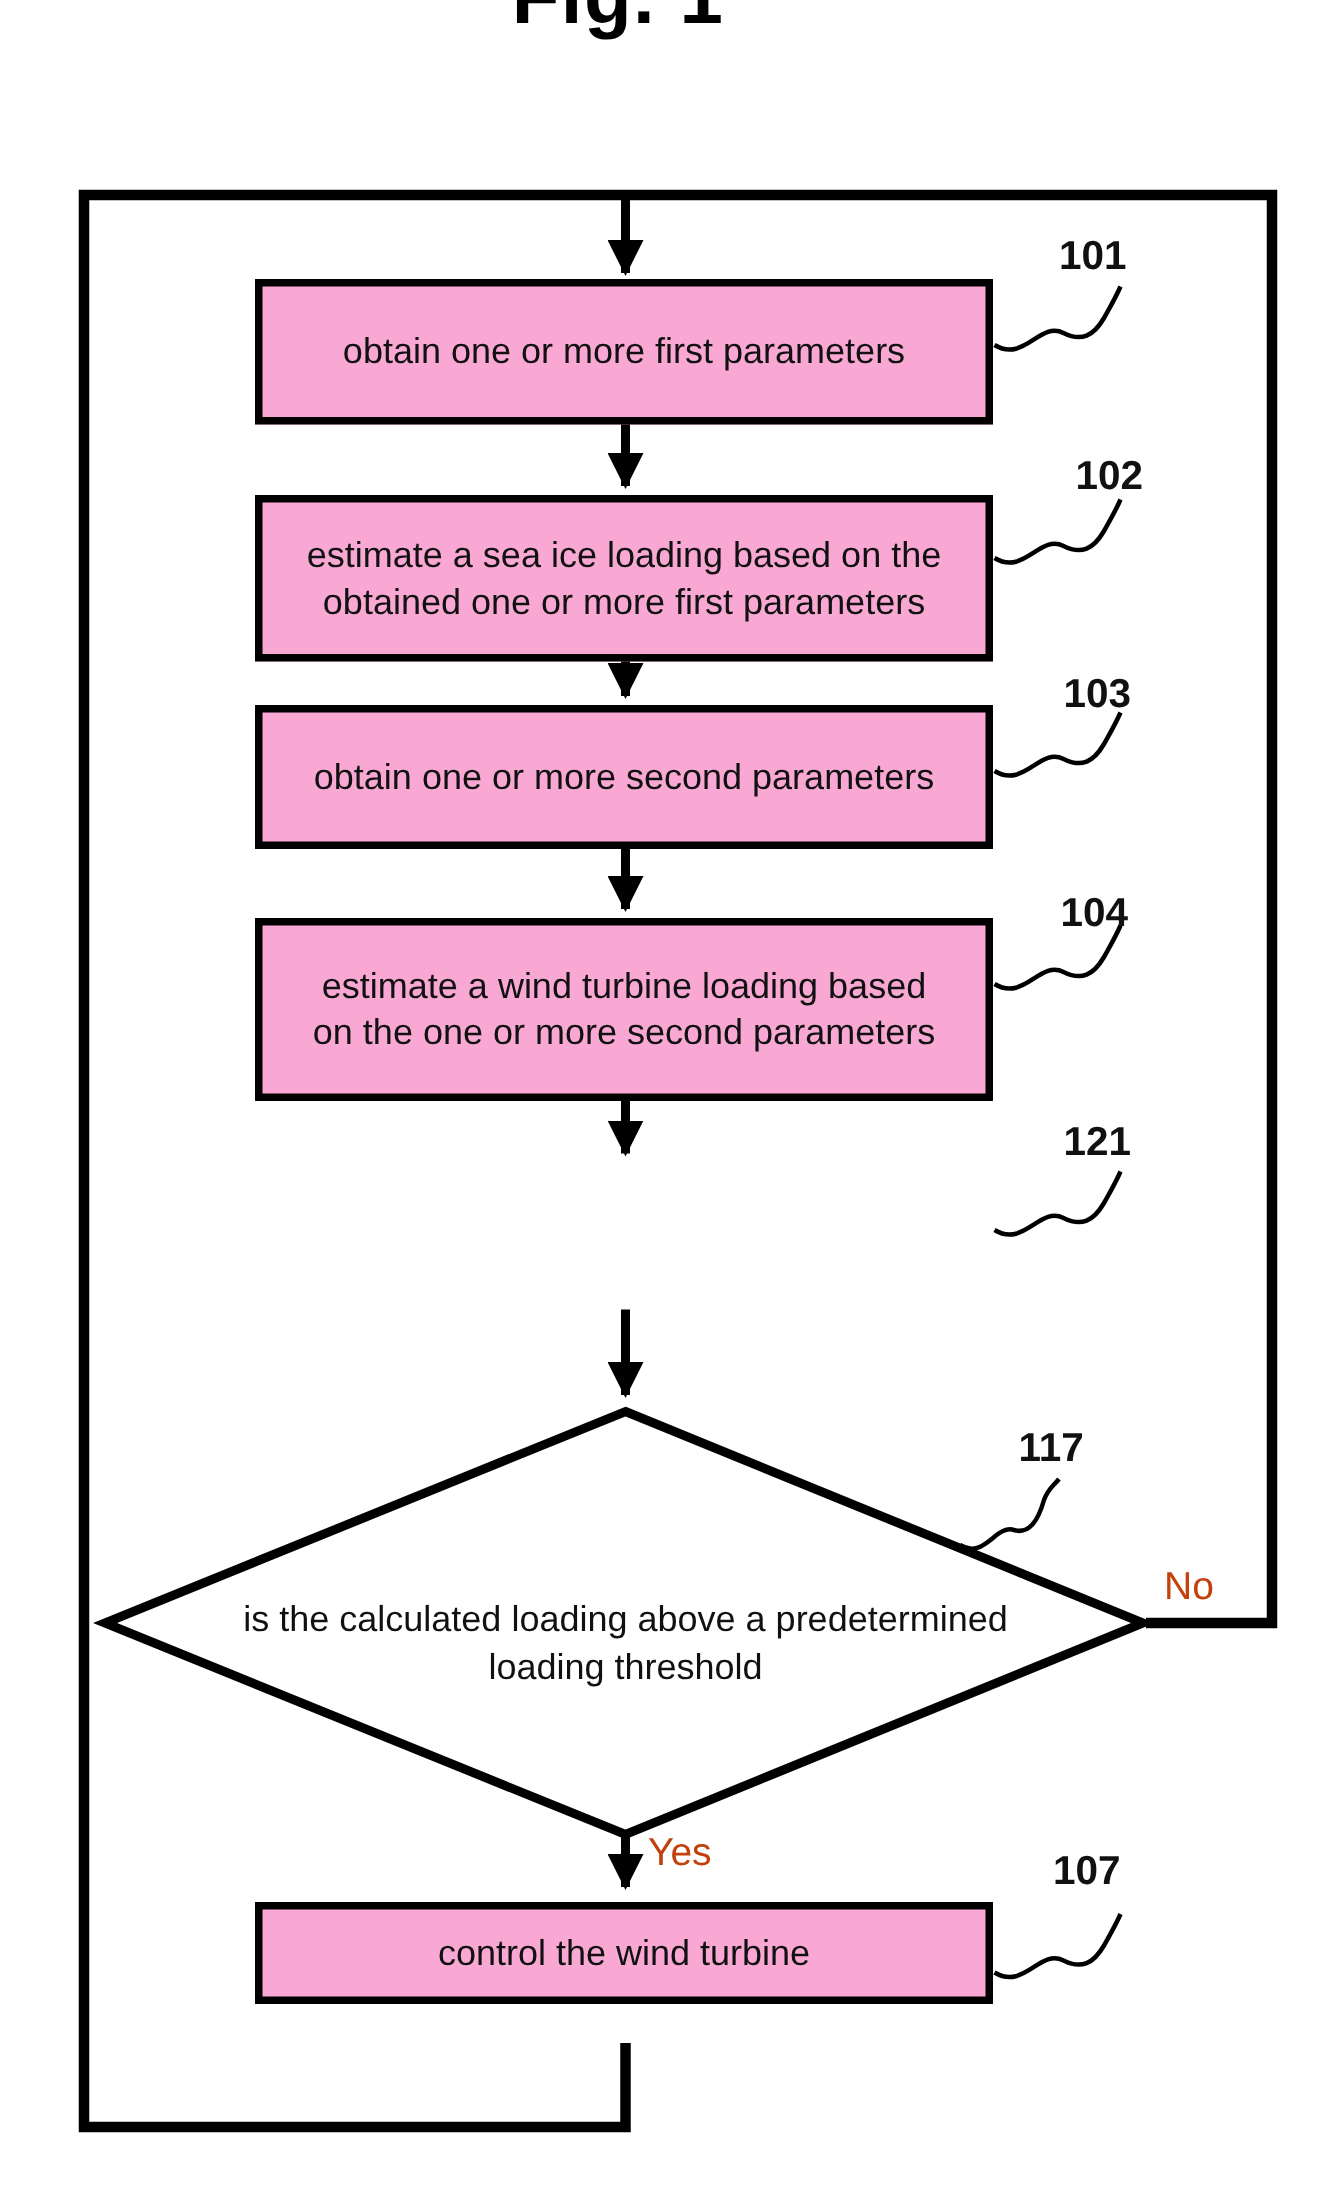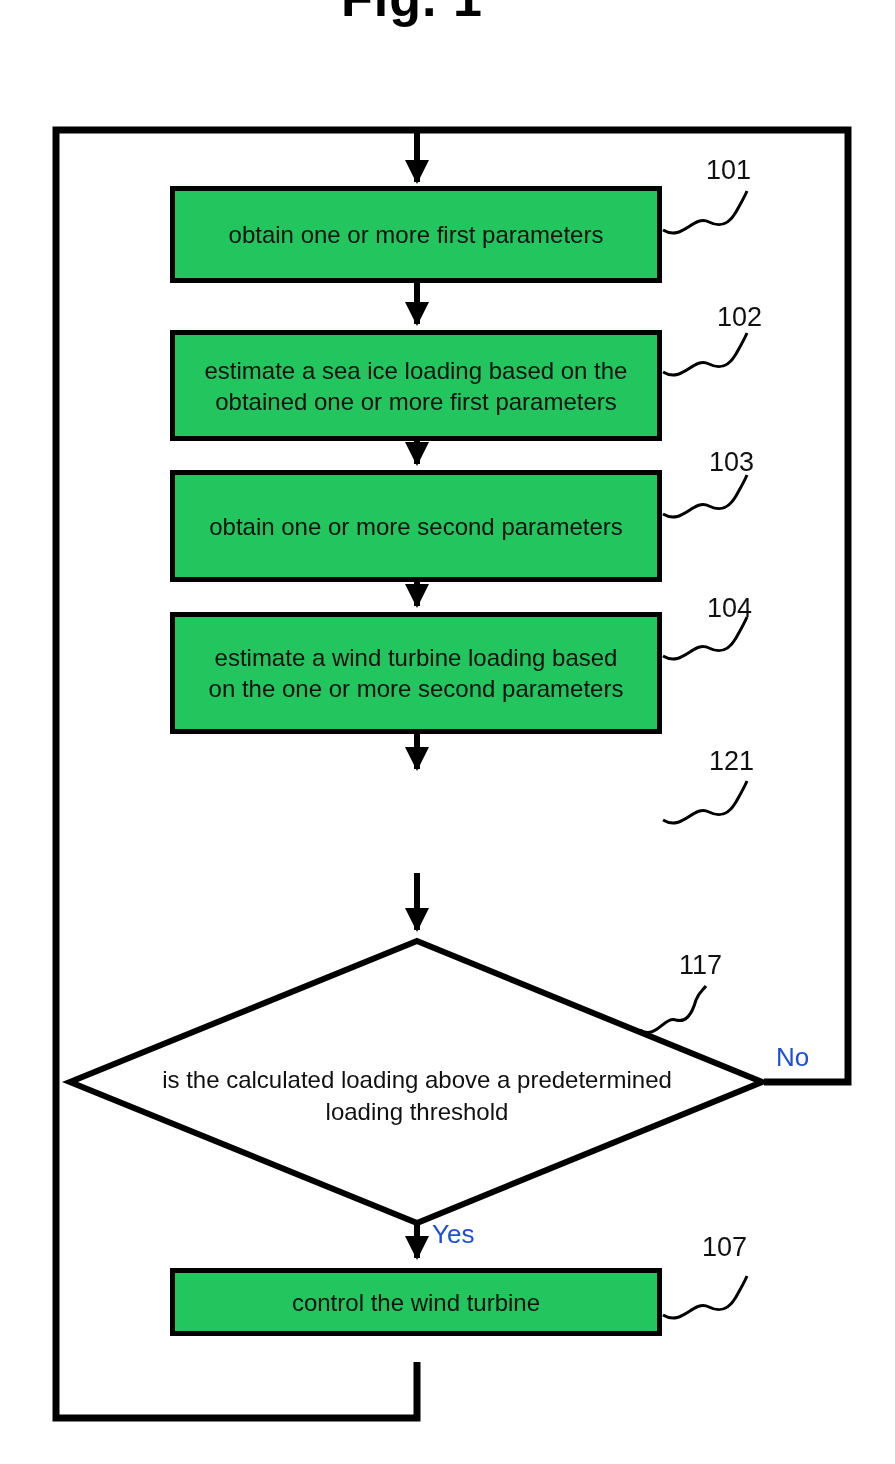--- a/index.html
+++ b/index.html
@@ -23,21 +23,21 @@
     line-height: 52px;
     color: #000000;
     letter-spacing: 1px;
   }
   .flow-svg { position: absolute; left: 0; top: 0; }
   .step-box {
     position: absolute;
     left: 170px;
     width: 492px;
     border: 5px solid #000000;
-    background: #22c55e;
+    background: #f9a8d4;
     box-sizing: border-box;
     display: flex;
     align-items: center;
     justify-content: center;
     text-align: center;
     font-size: 24px;
     line-height: 31px;
   }
   .box-text { width: 100%; padding: 0 4px; }
   .line { display: block; }
@@ -48,26 +48,27 @@
     width: 640px;
     text-align: center;
     font-size: 24px;
     line-height: 32px;
   }
   .ref-label {
     position: absolute;
     font-size: 27px;
     line-height: 28px;
     color: #111111;
+    font-weight: bold;
   }
   .branch-label {
     position: absolute;
     font-size: 26px;
     line-height: 27px;
-    color: #1d4ed8;
+    color: #c2410c;
   }
 </style>
 </head>
 <body>
 
 <div class="canvas">
 
   <svg class="flow-svg" width="895" height="1464" viewBox="0 0 895 1464">
     <defs>
       <marker id="arrowhead" viewBox="0 0 12 12" refX="11" refY="6" markerWidth="24" markerHeight="24" markerUnits="userSpaceOnUse" orient="auto">
@@ -104,21 +105,21 @@
     </div>
   </div>
 
   <div class="step-box" style="top:330px;height:111px">
     <div class="box-text">
       <span class="line">estimate a sea ice loading based on the</span>
       <span class="line">obtained one or more first parameters</span>
     </div>
   </div>
 
-  <div class="step-box" style="top:470px;height:112px">
+  <div class="step-box" style="top:470px;height:96px">
     <div class="box-text">
       <span class="line">obtain one or more second parameters</span>
     </div>
   </div>
 
   <div class="step-box" style="top:612px;height:122px">
     <div class="box-text">
       <span class="line">estimate a wind turbine loading based</span>
       <span class="line">on the one or more second parameters</span>
     </div>

